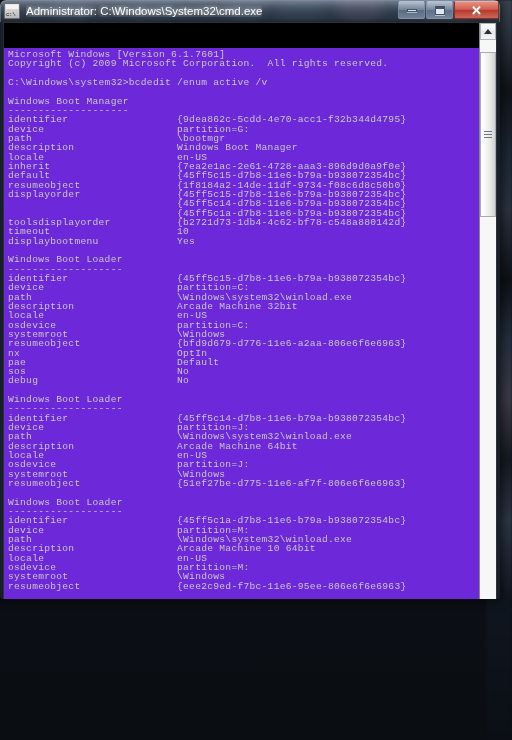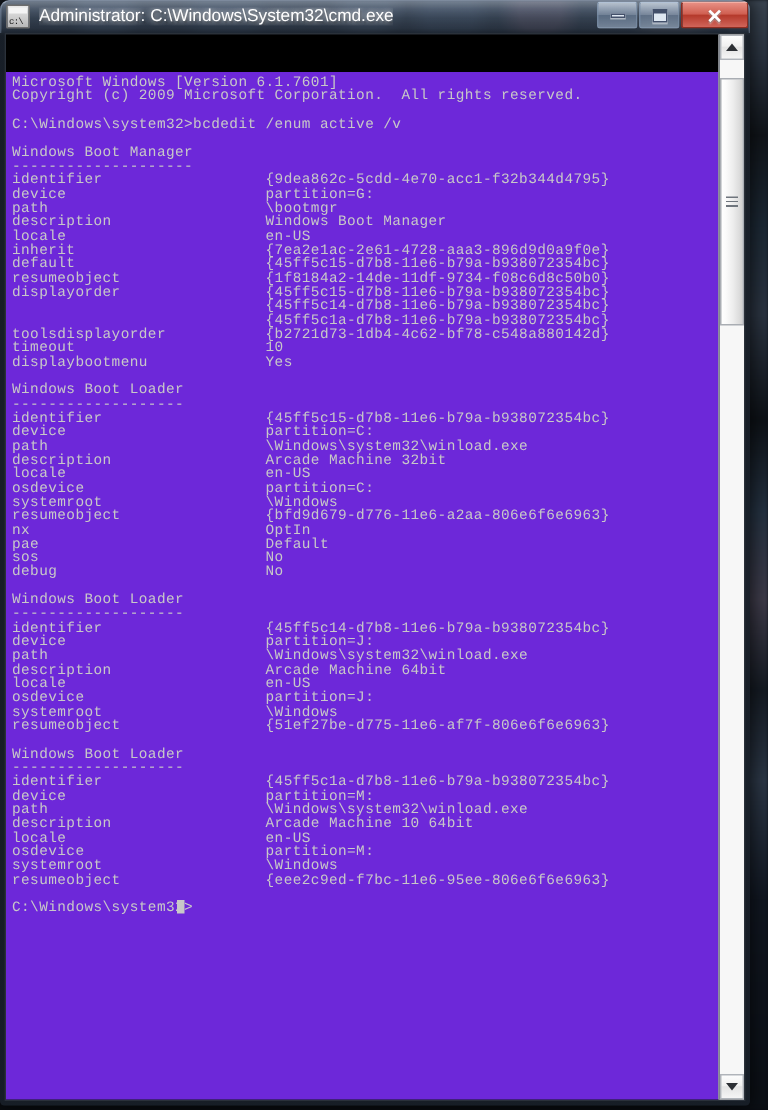--- a/index.html
+++ b/index.html
@@ -40,21 +40,21 @@
         #141a22 460px, #2b3645 520px,
         #101620 600px, #0b0f15 740px);
     filter: blur(1px);
   }
 
   
   #window {
     position: absolute;
     left: 0; top: 0;
     width: 500px;
-    height: 737px;
+    height: 599px;
     box-sizing: border-box;
     border-radius: 6px 6px 3px 3px;
     padding: 12px;
     background: linear-gradient(180deg,
         rgba(82,96,114,0.80) 0px,
         rgba(56,68,84,0.78) 9px,
         rgba(40,50,63,0.80) 19px,
         rgba(30,38,48,0.85) 22px,
         rgba(24,31,40,0.92) 24px);
     box-shadow: 0 0 10px 2px rgba(0,0,0,0.6);

